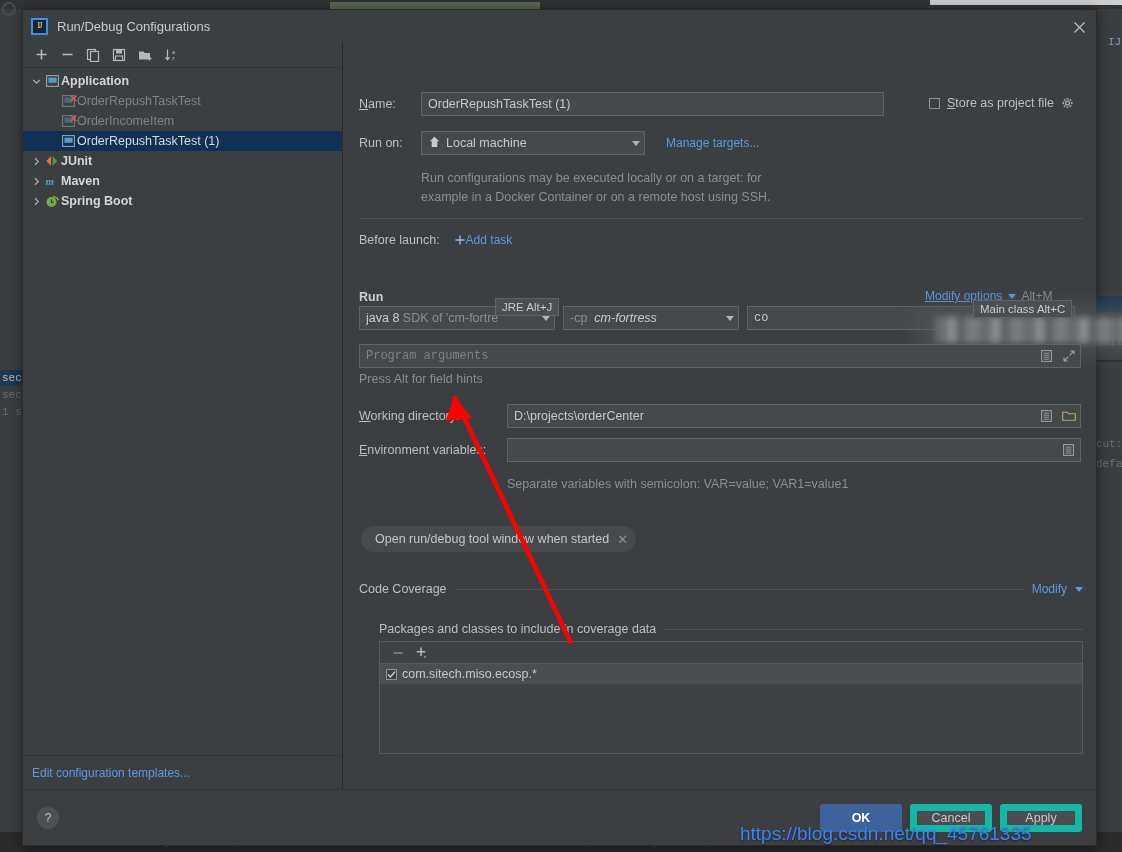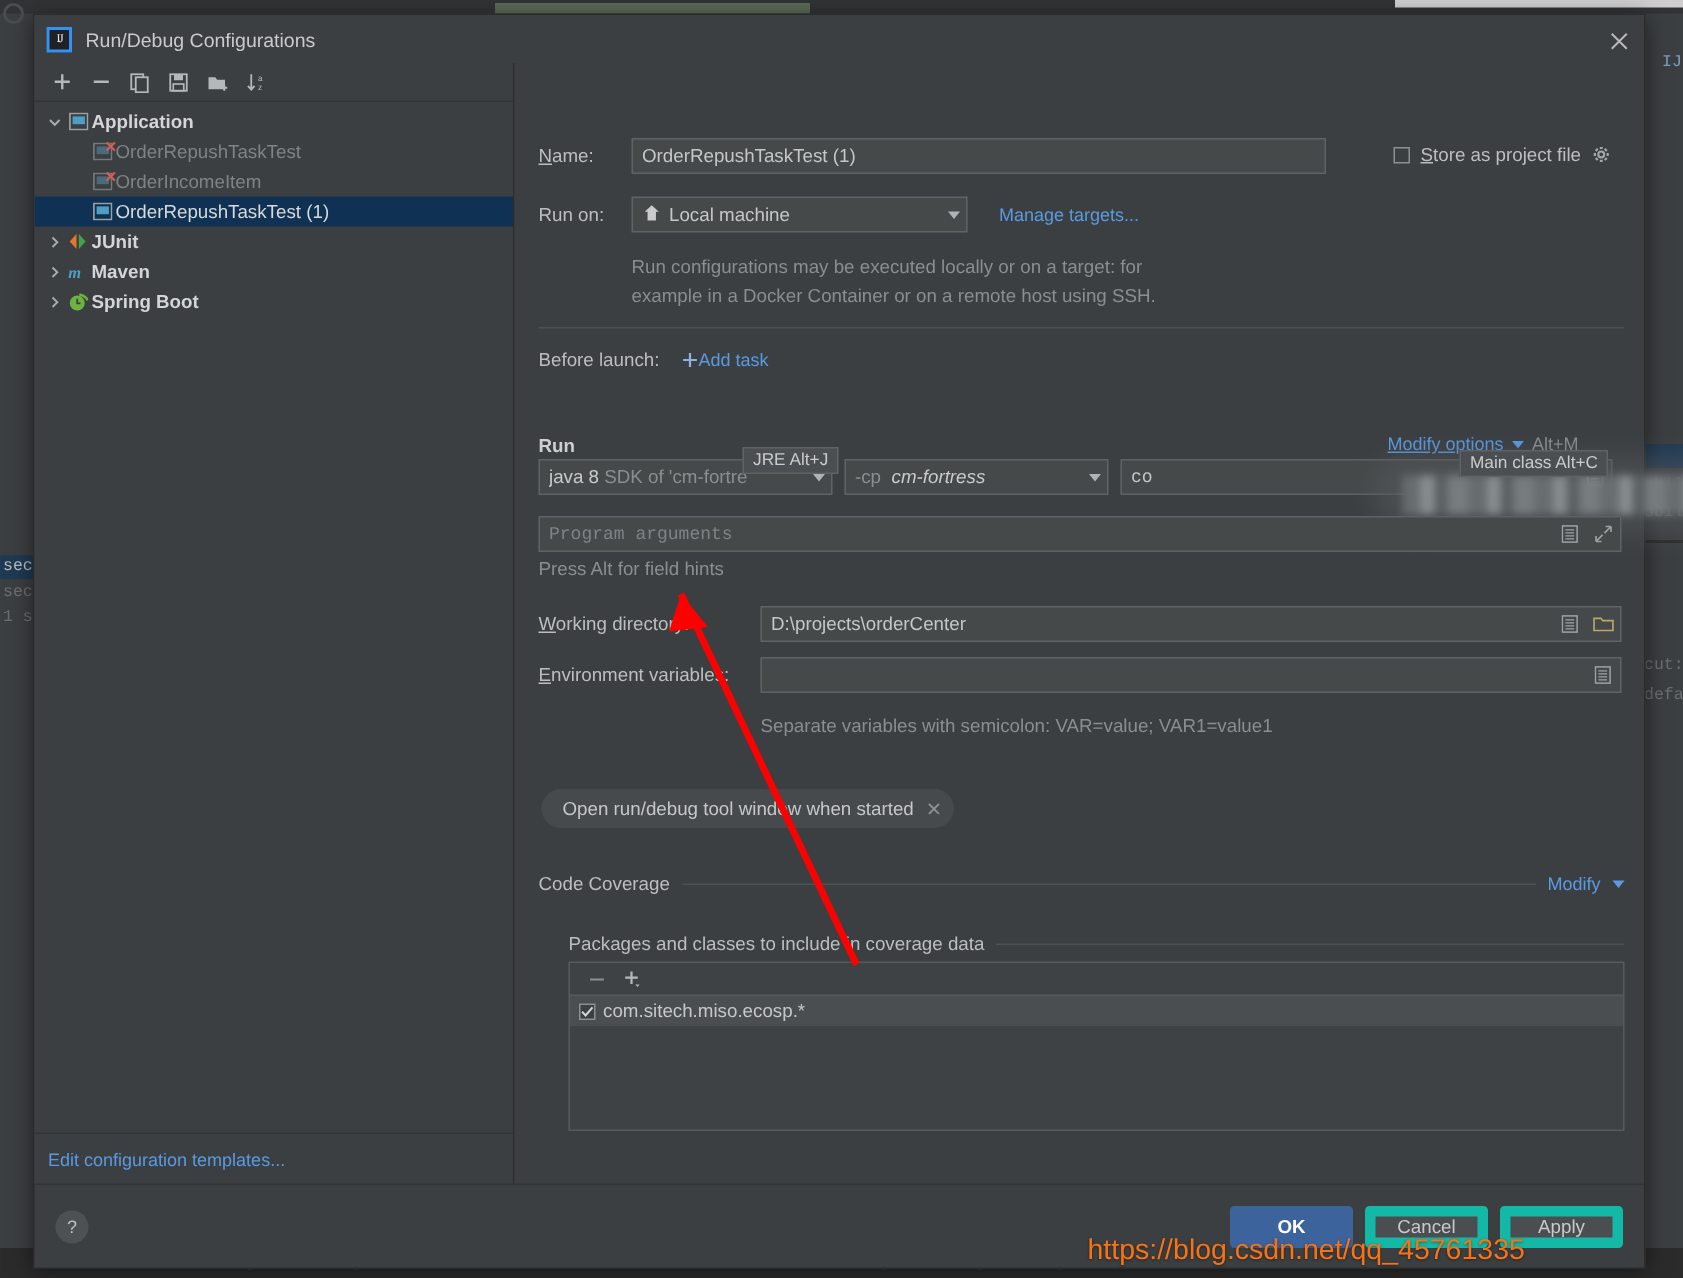--- a/index.html
+++ b/index.html
@@ -171,21 +171,21 @@
   .dlgbtn {
     min-width:82px; height:28px; border-radius:3px; border:7px solid #14b8a6;
     background:#4a4e50; color:#c7c9ca; font-size:12.5px;
     display:flex; align-items:center; justify-content:center;
   }
   .dlgbtn.primary { background:#3c639c; border-color:#3c639c; color:#ffffff; font-weight:bold; }
 
   
   #arrow { position:absolute; left:440px; top:385px; pointer-events:none; }
   #watermark {
-    position:absolute; left:725px; top:823px; font-size:19px; color:#f97316;
+    position:absolute; left:740px; top:823px; font-size:19px; color:#3b82f6;
     font-family:"Liberation Sans", sans-serif; white-space:nowrap;
     text-shadow:0 1px 2px rgba(0,0,0,.45);
   }
   #blur-mask {
     position:absolute; left:592px; top:275px; width:380px; height:26px;
     background: repeating-linear-gradient(90deg,
        #6a6f72 0px, #6a6f72 12px, #8d9295 12px, #8d9295 22px,
        #5a5f62 22px, #5a5f62 30px, #7b8083 30px, #7b8083 44px);
     filter: blur(3px); opacity:.92;
   }

